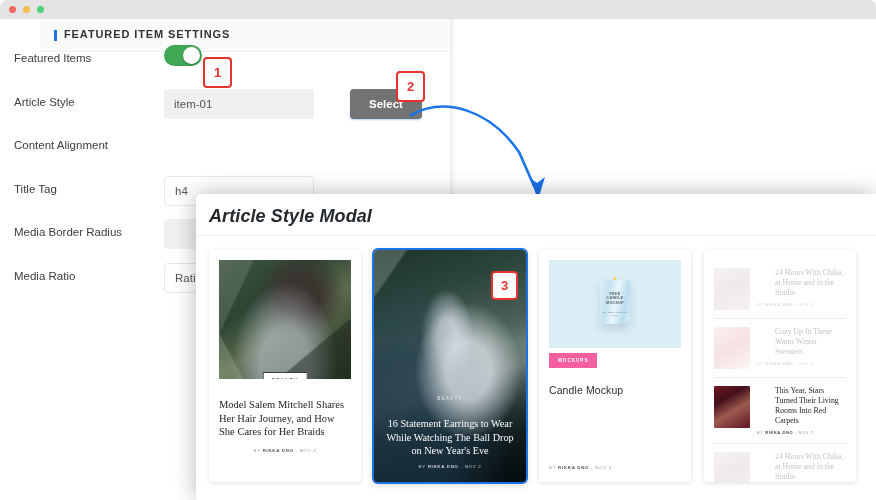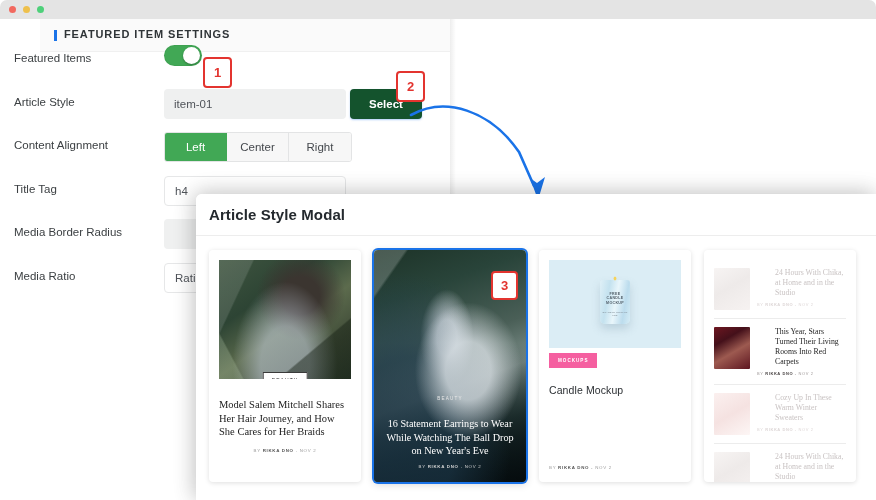--- a/index.html
+++ b/index.html
@@ -59,26 +59,26 @@
   }
 
   
   .field{
     width:180px;height:30px;background:#eceded;border-radius:4px;
     display:flex;align-items:center;padding:0 10px;box-sizing:border-box;
     font-size:11.5px;color:#50545a;
   }
   .field.plain{background:#ffffff;border:1px solid #e6e7e8;}
   .field.grey{background:#eff0f0;border:none;}
-  .field.wide{width:182px;}
+  .field.wide{width:150px;}
 
   
   .btn-select{
     position:absolute;left:350px;top:6px;
-    width:72px;height:30px;background:#14532d;border-radius:4px;
+    width:72px;height:30px;background:#737373;border-radius:4px;
     color:#fff;font-size:11.5px;font-weight:bold;
     display:flex;align-items:center;justify-content:center;
     box-shadow:0 1px 2px rgba(26,115,232,.35);
   }
 
   
   .seg{display:flex;height:28px;border-radius:3px;overflow:hidden;
        border:1px solid #e3e4e5;}
   .seg div{
     width:62px;display:flex;align-items:center;justify-content:center;
@@ -118,21 +118,21 @@
     background:#ffffff;border-top-left-radius:6px;
     box-shadow:0 -2px 22px rgba(0,0,0,.15), -3px 0 22px rgba(0,0,0,.12);
     overflow:hidden;
   }
   .modal-head{
     position:absolute;left:0;top:0;width:680px;height:41px;
     background:#fff;border-bottom:1px solid #ededed;
   }
   .modal-head .mttl{
     position:absolute;left:13px;top:12px;
-    font-size:15px;font-weight:bold;color:#24292e;letter-spacing:.1px;
+    font-size:18px;font-weight:bold;color:#24292e;letter-spacing:.1px;font-style:italic;
   }
   .modal-body{
     position:absolute;left:0;top:41px;width:680px;height:265px;
     display:flex;gap:13px;padding:15px 0 0 13px;box-sizing:border-box;
   }
 
   .card{
     width:152px;height:232px;background:#fff;border-radius:4px;
     box-shadow:0 1px 5px rgba(0,0,0,.13);
     position:relative;overflow:hidden;flex:none;
@@ -282,27 +282,20 @@
       <div class="row">
         <span class="lbl">Article Style</span>
         <div class="ctrl">
           <div class="field grey wide">item-01</div>
         </div>
         <div class="btn-select">Select</div>
       </div>
 
       <div class="row">
         <span class="lbl">Content Alignment</span>
-        <div class="ctrl">
-          <div class="seg">
-            <div class="active">Left</div>
-            <div>Center</div>
-            <div>Right</div>
-          </div>
-        </div>
       </div>
 
       <div class="row">
         <span class="lbl">Title Tag</span>
         <div class="ctrl">
           <div class="field plain wide">h4</div>
         </div>
       </div>
 
       <div class="row">
@@ -376,37 +369,37 @@
         <div class="card-inner">
 
           <div class="li dim">
             <div class="thumb th-a"></div>
             <div class="txt">
               <div class="t">24 Hours With Chika, at Home and in the Studio</div>
               <div class="b"><span>BY </span><b>RIKKA DNO</b><span> - NOV 2</span></div>
             </div>
           </div>
 
+          <div class="li dim">
+            <div class="thumb th-c"></div>
+            <div class="txt">
+              <div class="t">Cozy Up In These Warm Winter Sweaters</div>
+              <div class="b"><span>BY </span><b>RIKKA DNO</b><span> - NOV 2</span></div>
+            </div>
+          </div>
+
           <div class="li hot">
             <div class="thumb th-b"></div>
             <div class="txt">
               <div class="t">This Year, Stars Turned Their Living Rooms Into Red Carpets</div>
               <div class="b"><span>BY </span><b>RIKKA DNO</b><span> - NOV 2</span></div>
             </div>
           </div>
 
           <div class="li dim">
-            <div class="thumb th-c"></div>
-            <div class="txt">
-              <div class="t">Cozy Up In These Warm Winter Sweaters</div>
-              <div class="b"><span>BY </span><b>RIKKA DNO</b><span> - NOV 2</span></div>
-            </div>
-          </div>
-
-          <div class="li dim">
             <div class="thumb th-a"></div>
             <div class="txt">
               <div class="t">24 Hours With Chika, at Home and in the Studio</div>
               <div class="b"><span>BY </span><b>RIKKA DNO</b><span> - NOV 2</span></div>
             </div>
           </div>
 
         </div>
       </div>
 

